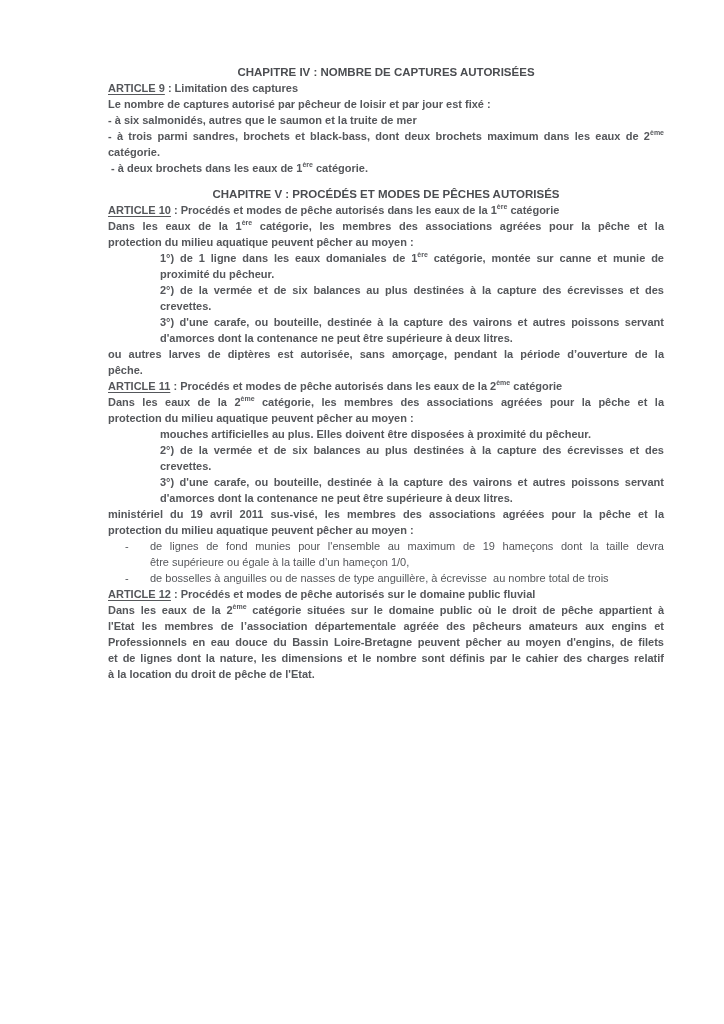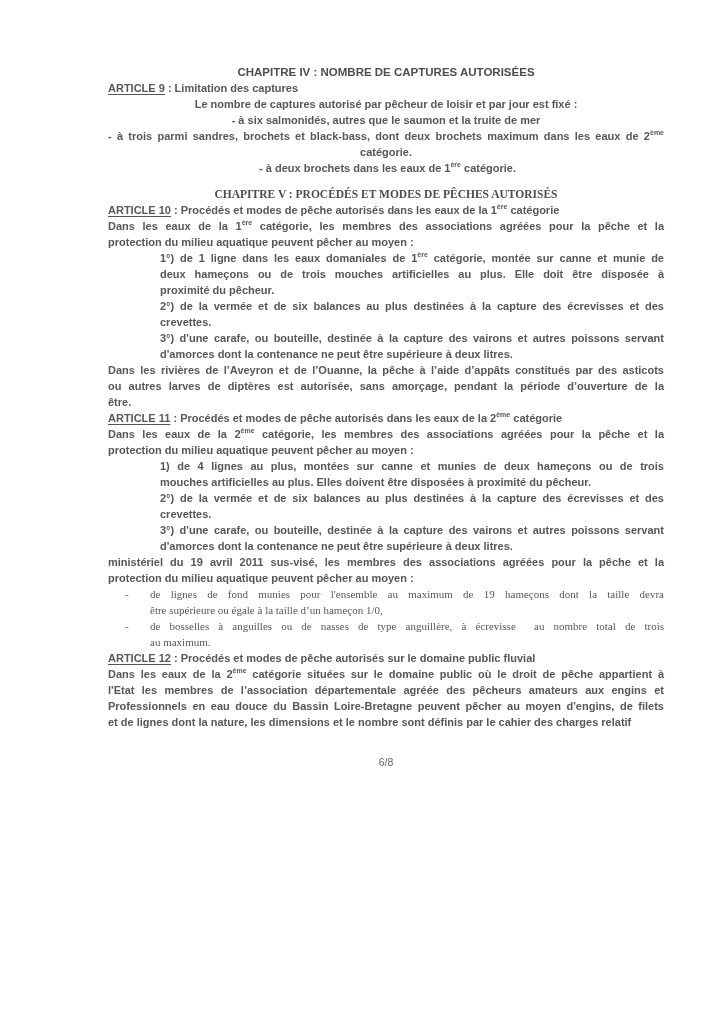--- a/index.html
+++ b/index.html
@@ -7,39 +7,39 @@
 
   .page {
     width: 724px; height: 964px; box-sizing: border-box;
     padding: 64px 60px 0 108px;
     font-family: "Liberation Sans", "DejaVu Sans", sans-serif;
     font-size: 11px; line-height: 16px; color: #55575b;
     letter-spacing: 0;
   }
 
   .block { margin-top: 0; font-weight: bold; }
-  .nogap { margin-top: 0; font-family: Liberation Serif, serif; }
+  .nogap { margin-top: 0; }
 
   .chap {
     margin: 10px 0 0 0; font-size: 11.5px; font-weight: bold;
     color: #4b4d51; text-align: center; line-height: 16px;
   }
   .chap.first { margin-top: 0; }
 
   .art-title { line-height: 16px; }
   .u { text-decoration: underline; text-underline-offset: 2px; }
 
   .ln { white-space: pre-wrap; line-height: 16px; }
 
   
   .just .ln { text-align: justify; text-align-last: justify; }
   .just .ln:last-child { text-align-last: left; }
 
   
-  .plain .ln { text-align: center; }
+  .plain .ln { text-align: left; }
   
   [data-name="article-9-intro"] .ln:nth-child(3) { text-align: justify; text-align-last: justify; }
 
   .indent { margin-left: 52px; }
 
   .dash { position: relative; padding-left: 42px; }
   .dash .dash-marker { position: absolute; left: 17px; top: 0; }
 
   sup { font-size: 7px; line-height: 0; vertical-align: super; letter-spacing: 0; }
 
@@ -68,47 +68,44 @@
 
   <div class="block art-title" data-name="article-10-title"><span class="u">ARTICLE 10</span> :  Procédés et modes de pêche autorisés dans les eaux de la 1<sup>ère</sup> catégorie</div>
 
   <div class="block just" data-name="article-10-paragraph-1">
       <div class="ln">Dans les eaux de la 1<sup>ère</sup> catégorie, les membres des associations agréées pour la pêche et la</div>
       <div class="ln">protection du milieu aquatique peuvent pêcher au moyen :</div>
     </div>
 
   <div class="block just indent" data-name="article-10-item-1">
       <div class="ln">1°) de 1 ligne dans les eaux domaniales de 1<sup>ère</sup> catégorie, montée sur canne et munie de</div>
-      <div class="ln">deux hameçons ou de trois mouches artificielles au plus. Elle doit être disposée à</div>
       <div class="ln">proximité du pêcheur.</div>
     </div>
   <div class="block just indent" data-name="article-10-item-2">
       <div class="ln">2°) de la vermée et de six balances au plus destinées à la capture des écrevisses et des</div>
       <div class="ln">crevettes.</div>
     </div>
   <div class="block just indent" data-name="article-10-item-3">
       <div class="ln">3°) d'une carafe, ou bouteille, destinée à la capture des vairons et autres poissons servant</div>
       <div class="ln">d'amorces dont la contenance ne peut être supérieure à deux litres.</div>
     </div>
 
   <div class="block just" data-name="article-10-paragraph-2">
-      <div class="ln">Dans les rivières de l’Aveyron et de l’Ouanne, la pêche à l’aide d’appâts constitués par des asticots</div>
       <div class="ln">ou autres larves de diptères est autorisée, sans amorçage, pendant la période d’ouverture de la</div>
-      <div class="ln">être.</div>
+      <div class="ln">pêche.</div>
     </div>
 
   <div class="block art-title" data-name="article-11-title"><span class="u">ARTICLE 11</span> : Procédés et modes de pêche autorisés dans les eaux de la 2<sup>ème</sup> catégorie</div>
 
   <div class="block just" data-name="article-11-paragraph-1">
       <div class="ln">Dans les eaux de la 2<sup>ème</sup> catégorie, les membres des associations agréées pour la pêche et la</div>
       <div class="ln">protection du milieu aquatique peuvent pêcher au moyen :</div>
     </div>
 
   <div class="block just indent" data-name="article-11-item-1">
-      <div class="ln">1) de 4 lignes au plus, montées sur canne et munies de deux hameçons ou de trois</div>
       <div class="ln">mouches artificielles au plus. Elles doivent être disposées à proximité du pêcheur.</div>
     </div>
   <div class="block just indent" data-name="article-11-item-2">
       <div class="ln">2°) de la vermée et de six balances au plus destinées à la capture des écrevisses et des</div>
       <div class="ln">crevettes.</div>
     </div>
   <div class="block just indent" data-name="article-11-item-3">
       <div class="ln">3°) d'une carafe, ou bouteille, destinée à la capture des vairons et autres poissons servant</div>
       <div class="ln">d'amorces dont la contenance ne peut être supérieure à deux litres.</div>
     </div>
@@ -122,28 +119,27 @@
     <span class="dash-marker" data-name="dash-bullet">-</span>
     <div data-name="dash-item-text">
         <div class="ln">de lignes de fond munies pour l'ensemble au maximum de 19 hameçons dont la taille devra</div>
         <div class="ln">être supérieure ou égale à la taille d’un hameçon 1/0,</div>
       </div>
   </div>
   <div class="nogap just dash" data-name="article-11-dash-item-2">
     <span class="dash-marker" data-name="dash-bullet">-</span>
     <div data-name="dash-item-text">
         <div class="ln">de bosselles à anguilles ou de nasses de type anguillère, à écrevisse  au nombre total de trois</div>
-        <div class="ln">au maximum.</div>
       </div>
   </div>
 
   <div class="block art-title" data-name="article-12-title"><span class="u">ARTICLE 12</span> : Procédés et modes de pêche autorisés sur le domaine public fluvial</div>
 
   <div class="block just" data-name="article-12-paragraph-1">
       <div class="ln">Dans les eaux de la 2<sup>ème</sup> catégorie situées sur le domaine public où le droit de pêche appartient à</div>
       <div class="ln">l'Etat les membres de l’association départementale agréée des pêcheurs amateurs aux engins et</div>
       <div class="ln">Professionnels en eau douce du Bassin Loire-Bretagne peuvent pêcher au moyen d'engins, de filets</div>
       <div class="ln">et de lignes dont la nature, les dimensions et le nombre sont définis par le cahier des charges relatif</div>
+      <div class="ln">à la location du droit de pêche de l'Etat.</div>
     </div>
 
-  <div class="pagenum" data-name="page-number">6/8</div>
 
 </div>
 
 </body></html>

